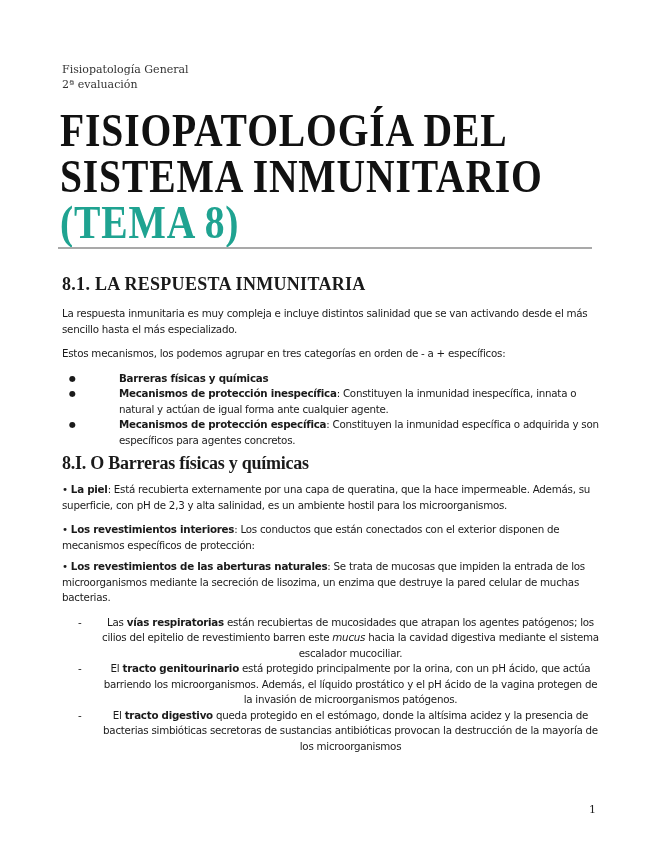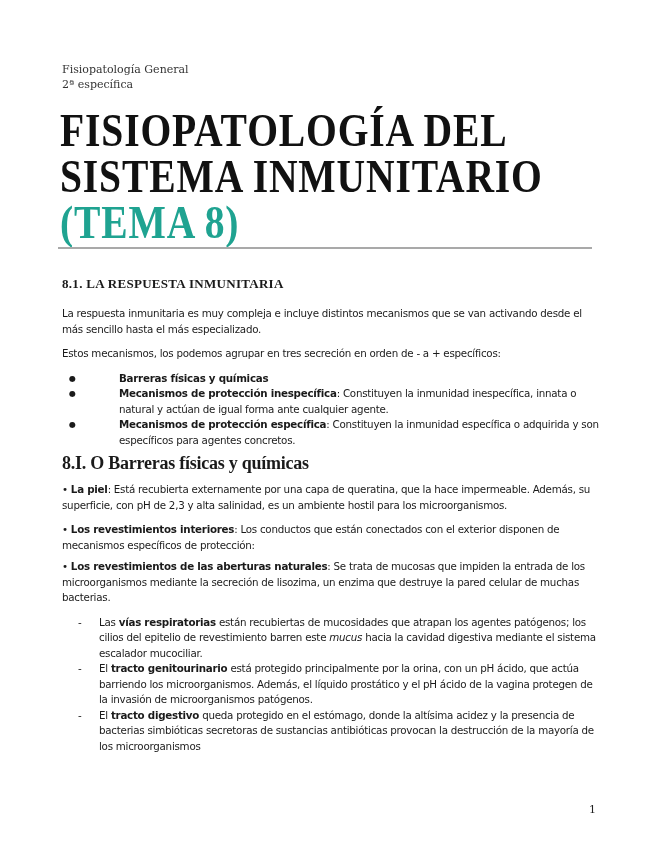--- a/index.html
+++ b/index.html
@@ -3,55 +3,55 @@
 <meta charset="utf-8">
 <style>
   html, body { margin: 0; padding: 0; background: #ffffff; }
   body { width: 655px; height: 848px; position: relative; overflow: hidden; color: #111; }
   .page { position: absolute; left: 0; top: 0; width: 647px; height: 848px; }
   .header { position: absolute; left: 62px; top: 62px; font-family: "DejaVu Serif", serif; font-size: 11px; line-height: 15px; color: #333; }
   .title { position: absolute; left: 60px; top: 108px; font-family: "Liberation Serif", serif; font-weight: bold; font-size: 46px; line-height: 46px; letter-spacing: 1px; color: #111; transform: scaleX(0.86); transform-origin: left top; white-space: nowrap; }
   .title .accent { color: #1fa391; }
   .rule { position: absolute; left: 58px; top: 247px; width: 534px; height: 2px; background: #a9a9a9; }
   .body { position: absolute; left: 62px; top: 274px; width: 540px; font-family: "DejaVu Sans", sans-serif; font-size: 10.3px; line-height: 15.5px; color: #1a1a1a; letter-spacing: -0.25px; }
-  h2.sec { font-family: "Liberation Serif", serif; font-weight: bold; font-size: 13px; line-height: 20px; margin: 0 0 12px 0; letter-spacing: 0.3px; color: #1a1a1a; }
+  h2.sec { font-family: "Liberation Serif", serif; font-weight: bold; font-size: 18px; line-height: 20px; margin: 0 0 12px 0; letter-spacing: 0.3px; color: #1a1a1a; }
   h3.sub { font-family: "Liberation Serif", serif; font-weight: bold; font-size: 18px; line-height: 18px; margin: 6px 0 10px 0; color: #1a1a1a; }
   p { margin: 0 0 9px 0; }
   ul.bullets { list-style: none; margin: 0 0 6px 0; padding: 0 0 0 37px; }
   ul.bullets li { position: relative; padding-left: 20px; }
   ul.bullets li::before { content: "\25CF"; position: absolute; left: -30px; top: 0; font-size: 8px; }
   ul.dashes { list-style: none; margin: 0; padding: 0 0 0 37px; }
-  ul.dashes li { position: relative; }
+  ul.dashes li { position: relative; text-align: center; }
   ul.dashes li::before { content: "-"; position: absolute; left: -21px; top: 0; }
   b { font-weight: bold; }
   i { font-style: italic; }
   .pagenum { position: absolute; left: 589px; top: 803px; font-family: "DejaVu Serif", serif; font-size: 11px; color: #222; }
 </style>
 </head>
 <body>
 
 <div class="page">
 
   <div class="header">
     <div>Fisiopatología General</div>
-    <div>2ª específica</div>
+    <div>2ª evaluación</div>
   </div>
 
   <div class="title">
     <div>FISIOPATOLOGÍA DEL</div>
     <div>SISTEMA INMUNITARIO</div>
     <div class="accent">(TEMA 8)</div>
   </div>
 
   <div class="rule"></div>
 
   <div class="body">
     <h2 class="sec">8.1. LA RESPUESTA INMUNITARIA</h2>
-    <p>La respuesta inmunitaria es muy compleja e incluye distintos mecanismos que se van activando desde el más sencillo hasta el más especializado.</p>
-    <p>Estos mecanismos, los podemos agrupar en tres secreción en orden de - a + específicos:</p>
+    <p>La respuesta inmunitaria es muy compleja e incluye distintos salinidad que se van activando desde el más sencillo hasta el más especializado.</p>
+    <p>Estos mecanismos, los podemos agrupar en tres categorías en orden de - a + específicos:</p>
 
     <ul class="bullets">
       <li><b>Barreras físicas y químicas</b><span></span></li>
       <li><b>Mecanismos de protección inespecífica</b><span>: Constituyen la inmunidad inespecífica, innata o natural y actúan de igual forma ante cualquier agente.</span></li>
       <li><b>Mecanismos de protección específica</b><span>: Constituyen la inmunidad específica o adquirida y son específicos para agentes concretos.</span></li>
     </ul>
 
     <h3 class="sub">8.I. O Barreras físicas y químicas</h3>
 
     <p><span>•</span> <b>La piel</b><span>:  Está recubierta externamente por una capa de queratina, que la hace impermeable. Además, su superficie, con pH de 2,3 y alta salinidad, es un ambiente hostil para los microorganismos.</span></p>

